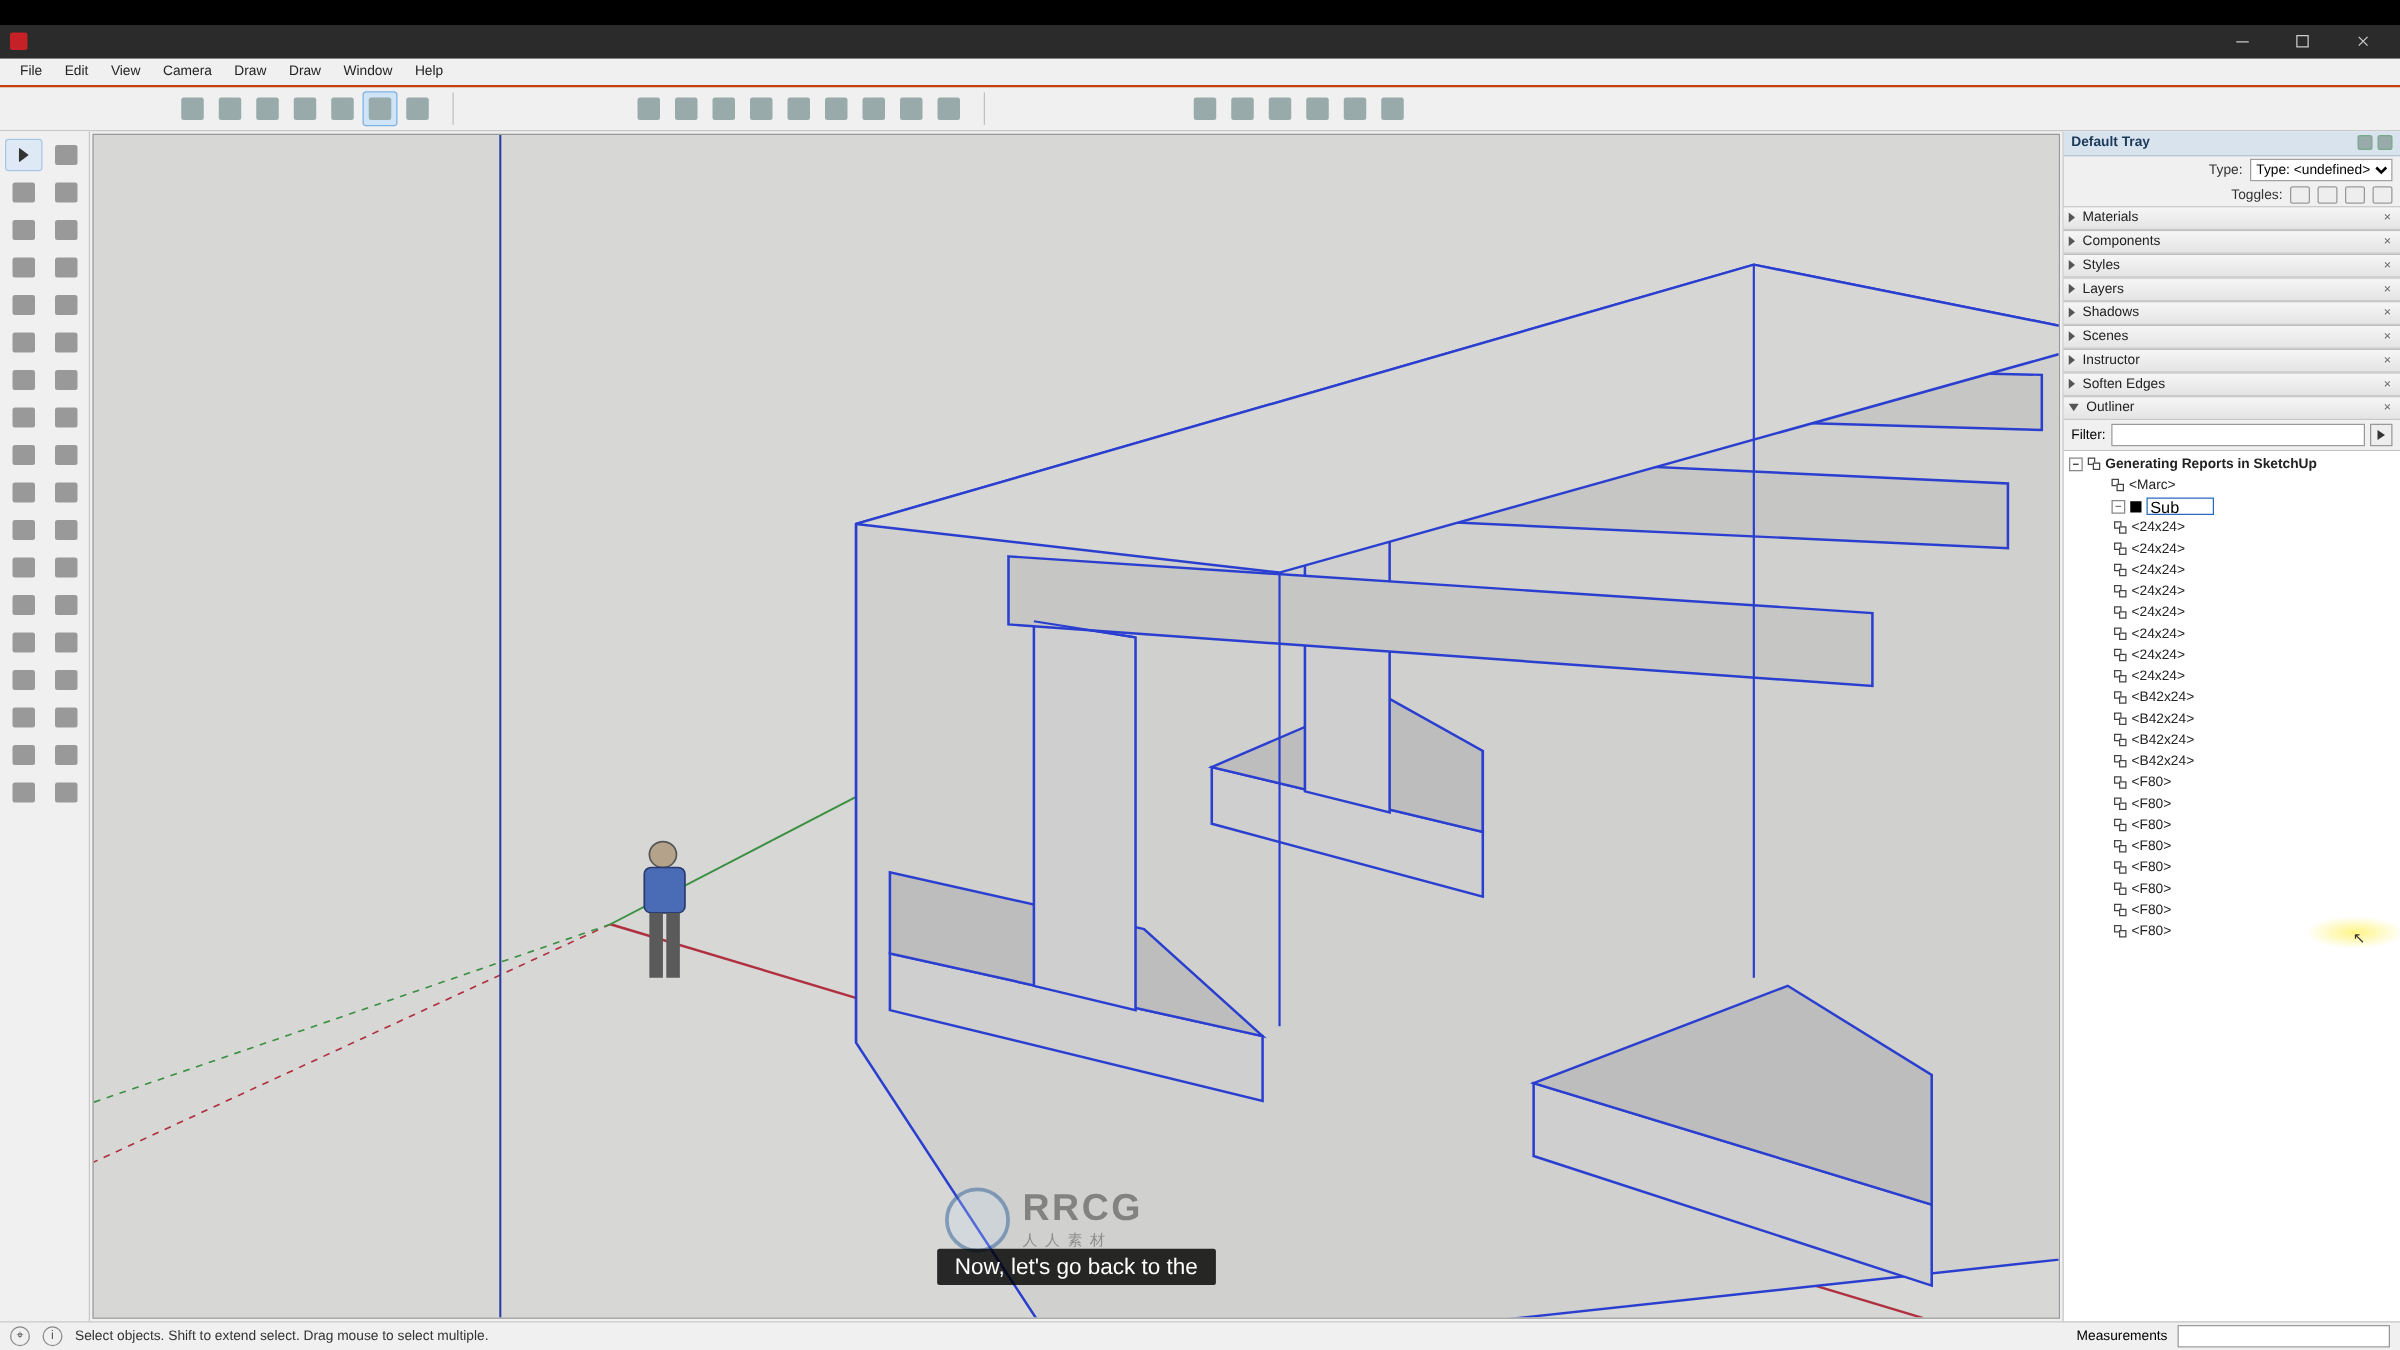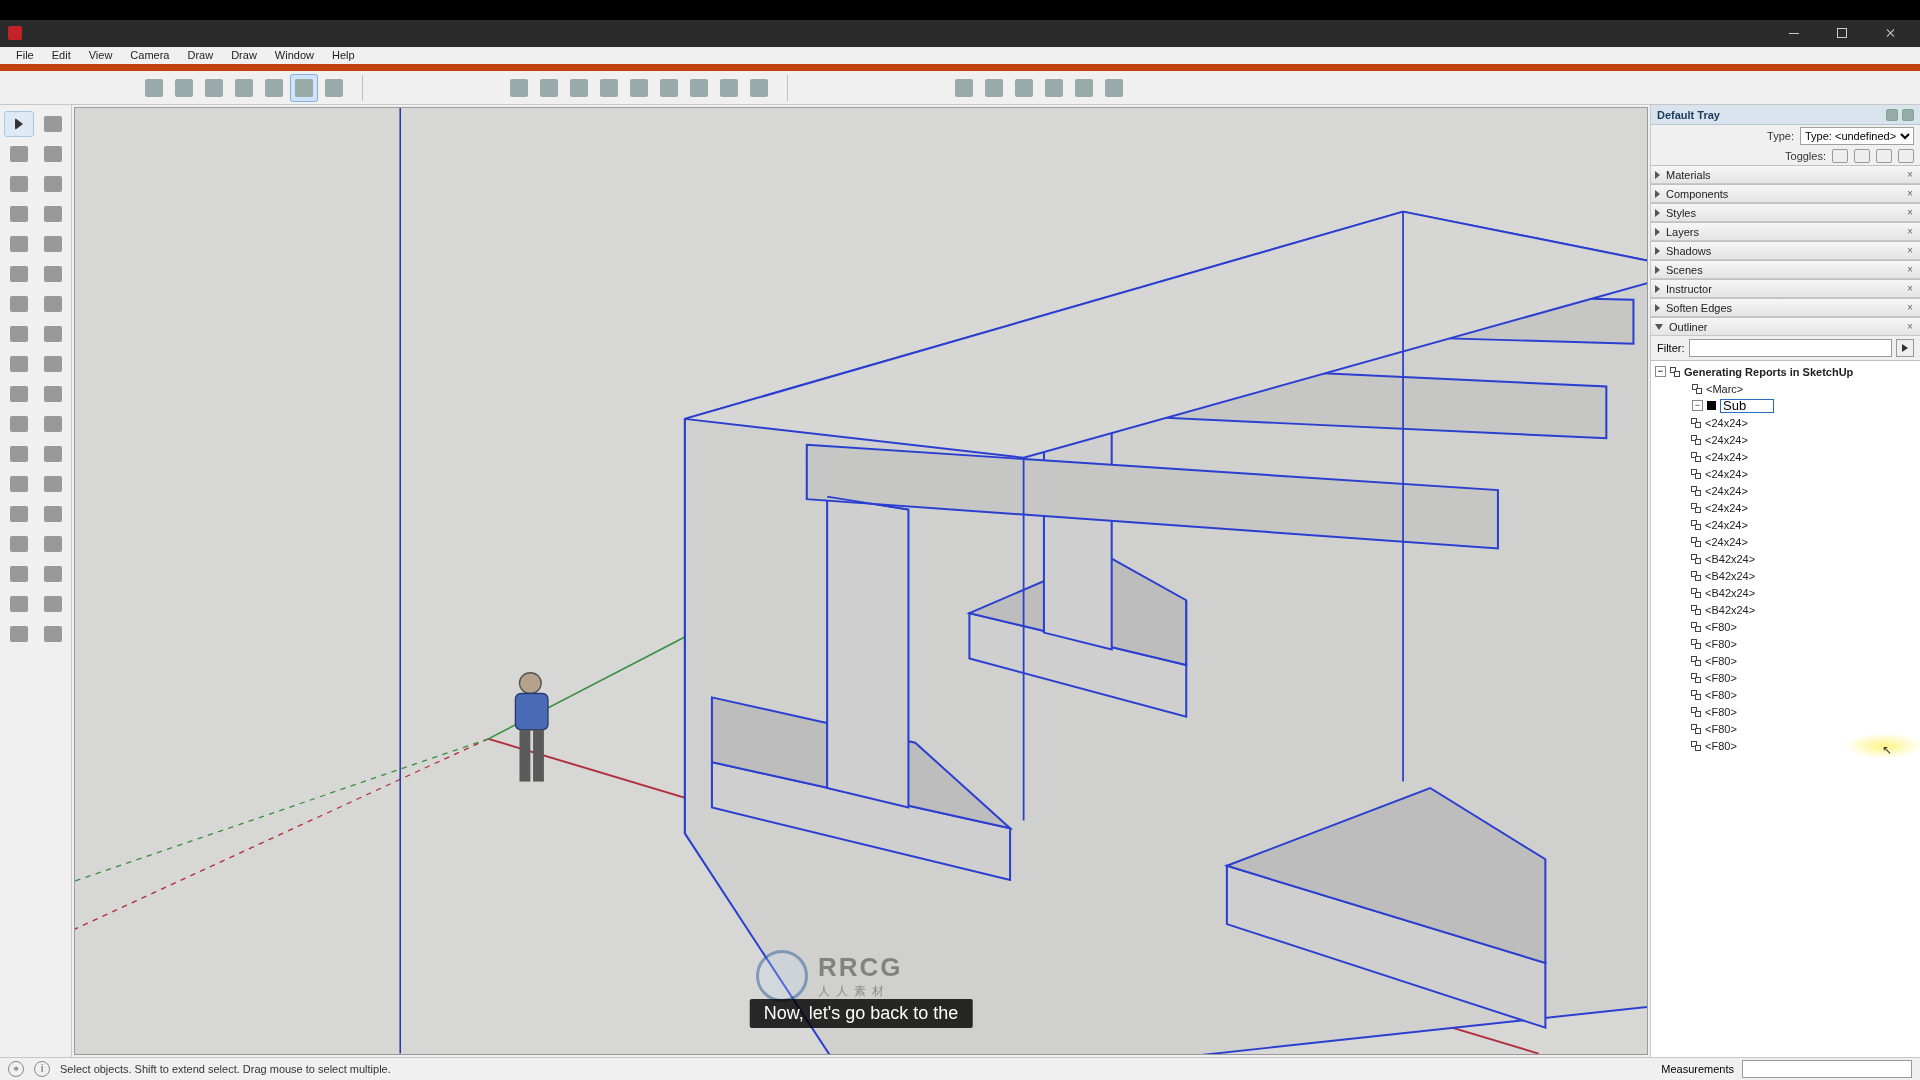--- a/index.html
+++ b/index.html
@@ -15,21 +15,21 @@
     .titlebar-right { display: flex; align-items: center; gap: 4px; }
     .win-btn { width: 44px; height: 26px; display: flex; align-items: center; justify-content: center; color: #ccc; }
     .win-glyph { width: 10px; height: 10px; position: relative; }
     .min-g::after { content: ""; position: absolute; left: 0; right: 0; top: 5px; border-top: 1px solid #ccc; }
     .max-g { border: 1px solid #ccc; }
     .close-g::before, .close-g::after { content: ""; position: absolute; left: 50%; top: 0; width: 1px; height: 10px; background: #ccc; }
     .close-g::before { transform: rotate(45deg); }
     .close-g::after  { transform: rotate(-45deg); }
 
     
-    .menubar { height: 24px; background: #f0f0f0; display: flex; align-items: center; padding: 0 8px; gap: 2px; border-bottom: 7px solid #c2410c; }
+    .menubar { height: 24px; background: #f0f0f0; display: flex; align-items: center; padding: 0 8px; gap: 2px; border-bottom: 2px solid #c2410c; }
     .menu-item { padding: 3px 8px; color: #222; }
 
     
     .top-toolbar { height: 36px; background: #f0f0f0; display: flex; align-items: center; padding: 2px 6px; gap: 8px; border-bottom: 1px solid #c8c8c8; }
     .tool-group { display: flex; align-items: center; gap: 2px; padding: 0 6px; }
     .tool-sep { width: 1px; height: 26px; background: #c0c0c0; }
     .t-btn { width: 28px; height: 28px; display: flex; align-items: center; justify-content: center; border: 1px solid transparent; border-radius: 3px; }
     .t-btn.active { background: #cfe4f7; border-color: #7fb2e3; }
     .t-glyph { width: 18px; height: 18px; background: #9aa; border-radius: 2px; position: relative; }
     .spacer-flex { flex: 0 0 140px; }
@@ -68,21 +68,21 @@
 
     .outliner-body { display: flex; flex-direction: column; flex: 1 1 auto; min-height: 0; }
     .filter-row { display: flex; align-items: center; gap: 4px; padding: 3px 6px; }
     .filter-row input { flex: 1; height: 18px; border: 1px solid #9a9a9a; padding: 1px 3px; font-size: 11px; }
     .filter-btn { width: 18px; height: 18px; background: #eee; border: 1px solid #999; display: flex; align-items: center; justify-content: center; }
     .filter-btn .arrow-r { width: 0; height: 0; border-left: 6px solid #333; border-top: 4px solid transparent; border-bottom: 4px solid transparent; }
 
     .tree { flex: 1 1 auto; overflow: auto; background: #fff; border-top: 1px solid #c0c0c0; padding: 2px 0; }
     .tree-row { display: flex; align-items: center; height: 17px; padding: 0 4px; gap: 4px; white-space: nowrap; }
     .tree-row.model { font-weight: bold; color: #222; }
-    .indent-1 { padding-left: 17px; margin-left: 24px; }
+    .indent-1 { padding-left: 38px; }
     .indent-2 { padding-left: 40px; }
     .exp-toggle { width: 11px; height: 11px; border: 1px solid #888; background: #fff; display: flex; align-items: center; justify-content: center; font-size: 9px; color: #333; line-height: 1; }
     .sel-dot { width: 9px; height: 9px; background: #000; }
     .comp-icon { width: 10px; height: 10px; display: inline-block; position: relative; }
     .comp-icon::before, .comp-icon::after { content: ""; position: absolute; width: 4px; height: 4px; border: 1px solid #444; background: #fff; }
     .comp-icon::before { left: 0; top: 0; }
     .comp-icon::after  { left: 4px; top: 4px; }
     .node-label { color: #222; }
     .rename-input { height: 14px; font-size: 13px; border: 1px solid #2a6bc2; padding: 0 2px; width: 54px; }
     .highlight-row { position: relative; }
@@ -94,21 +94,21 @@
     .status-text { color: #333; }
     .status-right { margin-left: auto; display: flex; align-items: center; gap: 8px; }
     .meas-box { width: 170px; height: 18px; background: #fff; border: 1px solid #9a9a9a; }
 
     
     .subtitle { position: absolute; left: 50%; transform: translateX(-50%); bottom: 26px; background: rgba(0,0,0,0.82); color: #fff; font-size: 18px; padding: 4px 14px; border-radius: 2px; font-family: Arial, sans-serif; }
 
     .watermark { position: absolute; left: 50%; transform: translateX(-50%); bottom: 48px; width: 210px; height: 60px; opacity: 0.55; display: flex; align-items: center; gap: 10px; pointer-events: none; }
     .wm-circle { width: 52px; height: 52px; border: 3px solid #3a6aa0; border-radius: 50%; display: flex; align-items: center; justify-content: center; color: #2a4a70; font-weight: bold; font-size: 9px; text-align: center; background: rgba(200,220,240,0.5); }
     .wm-text { display: flex; flex-direction: column; }
-    .wm-text .big { font-size: 26px; font-weight: bold; color: #444; letter-spacing: 2px; }
+    .wm-text .big { font-size: 30px; font-weight: bold; color: #444; letter-spacing: 2px; }
     .wm-text .small { font-size: 12px; color: #555; letter-spacing: 6px; }
   </style>
 </head>
 <body>
 
 <div class="app-window">
 
   <div class="titlebar">
     <div class="titlebar-left">
       <span class="app-icon"></span>

